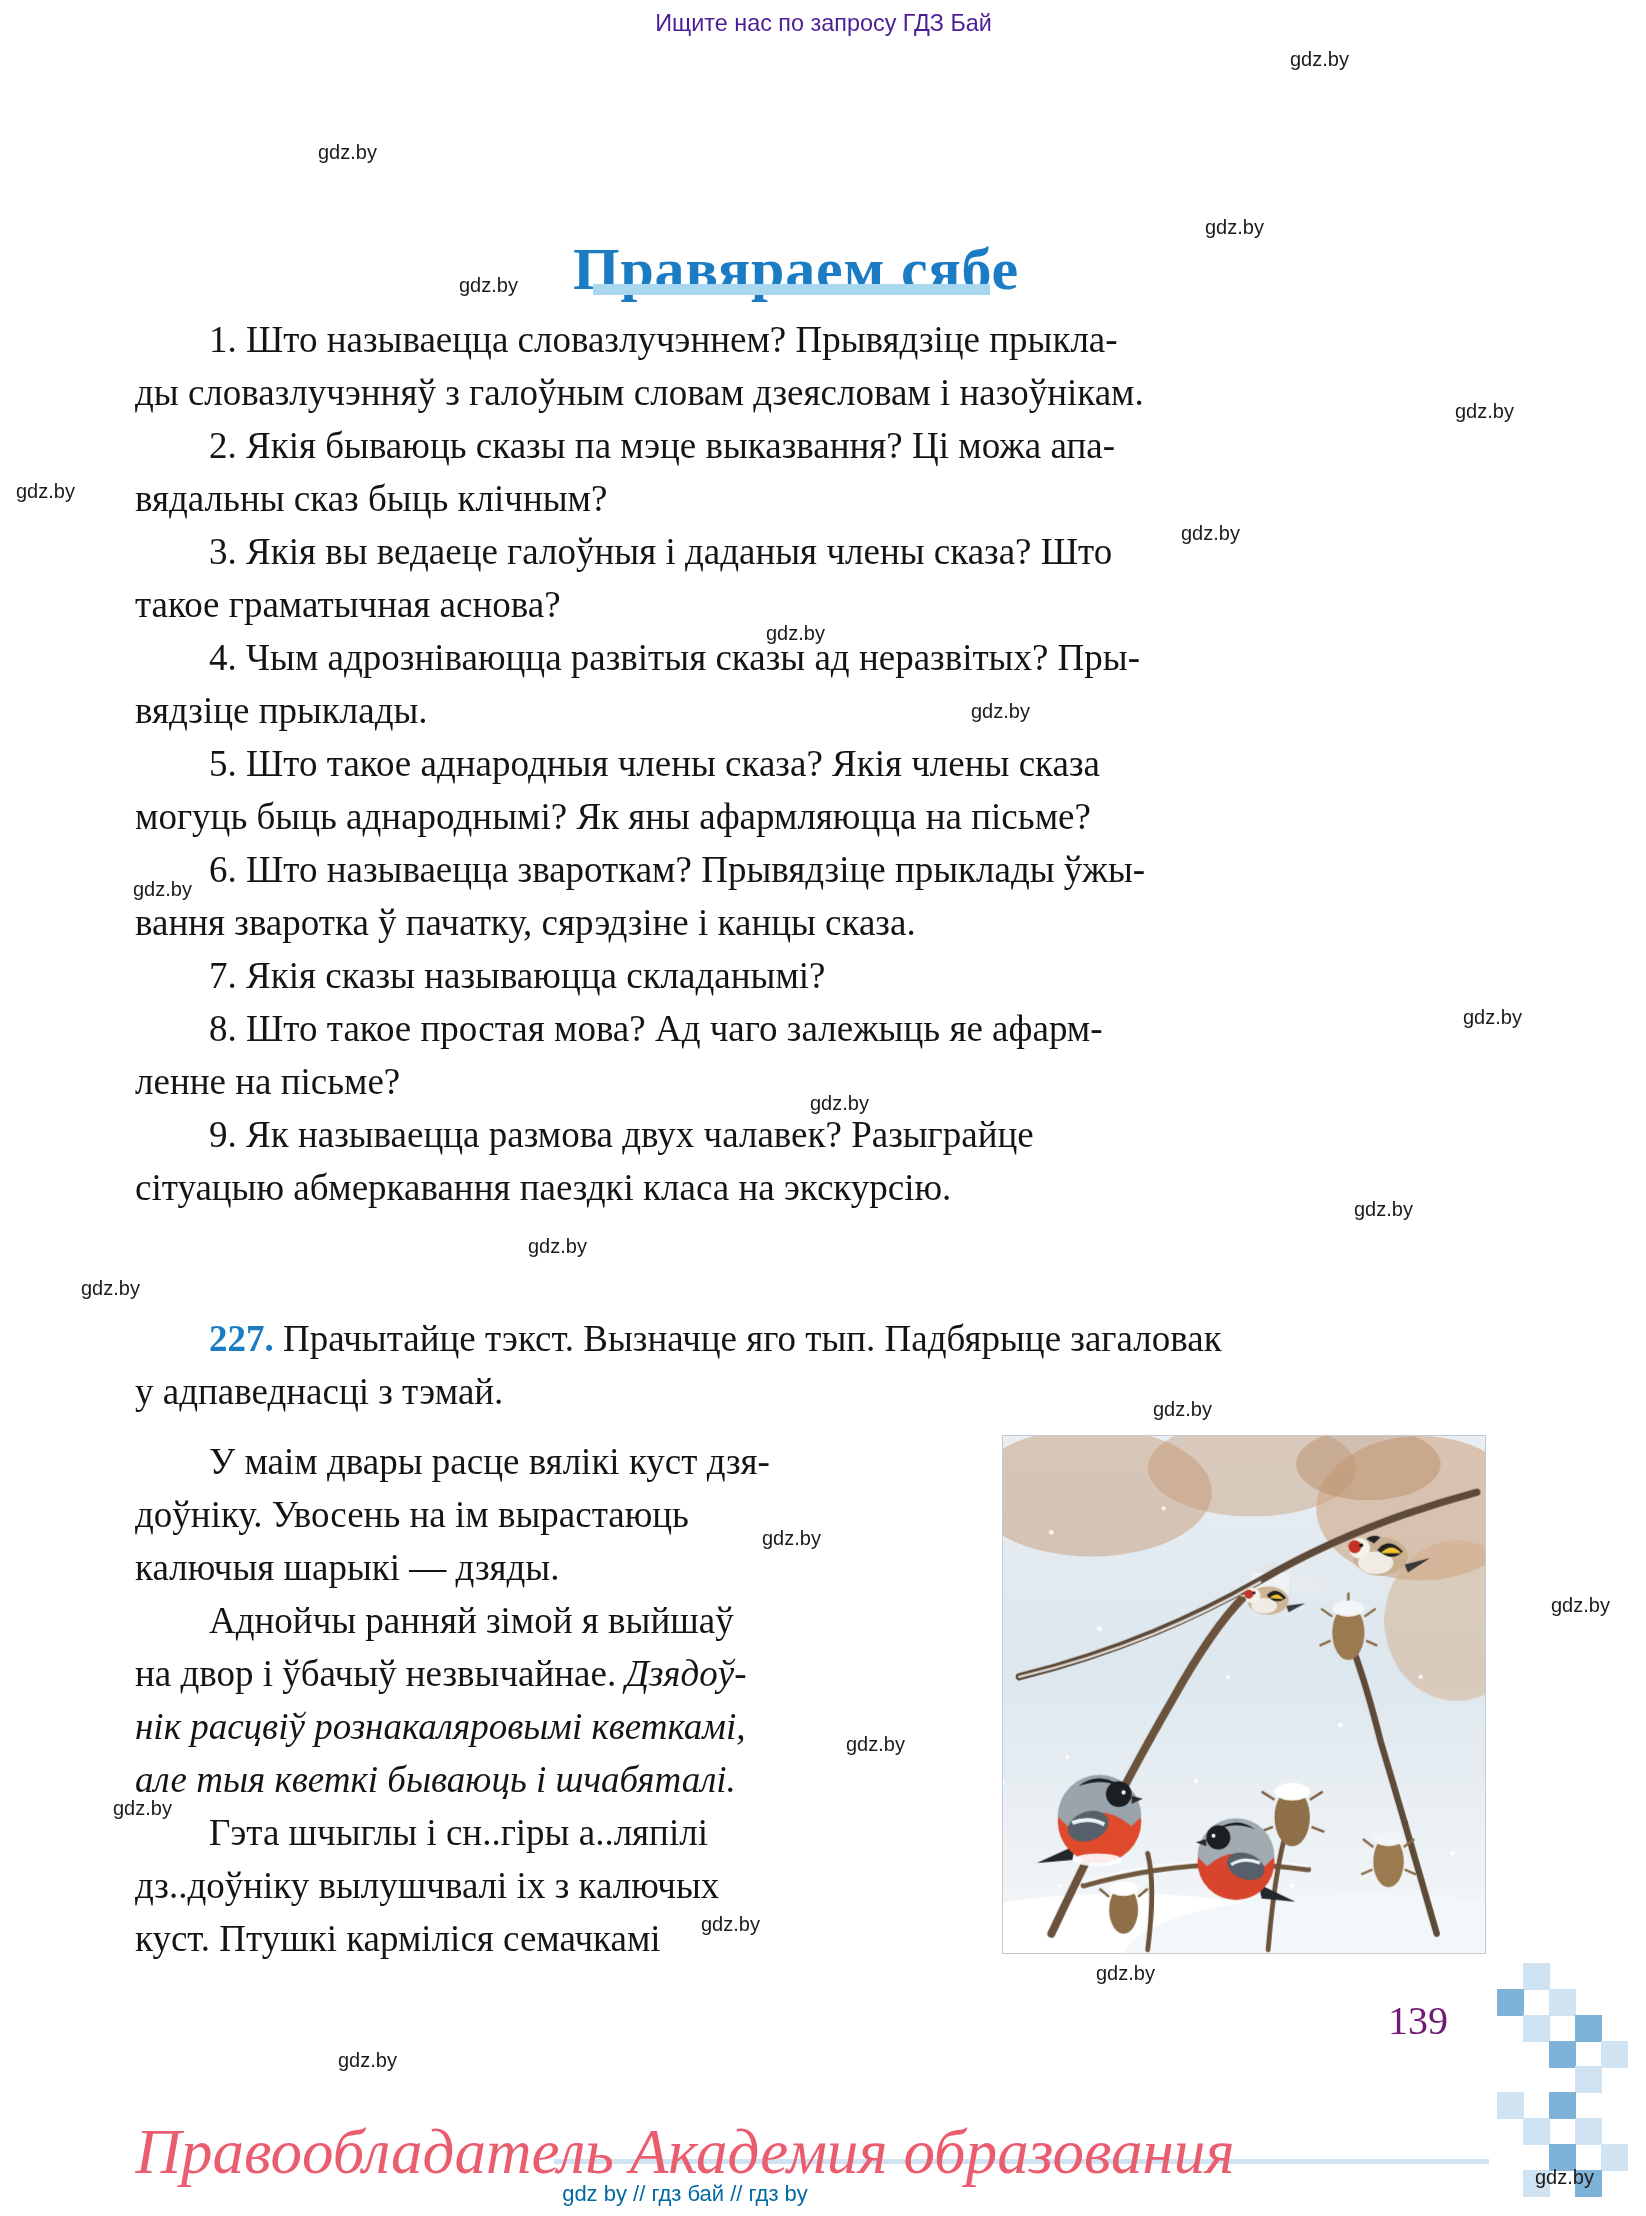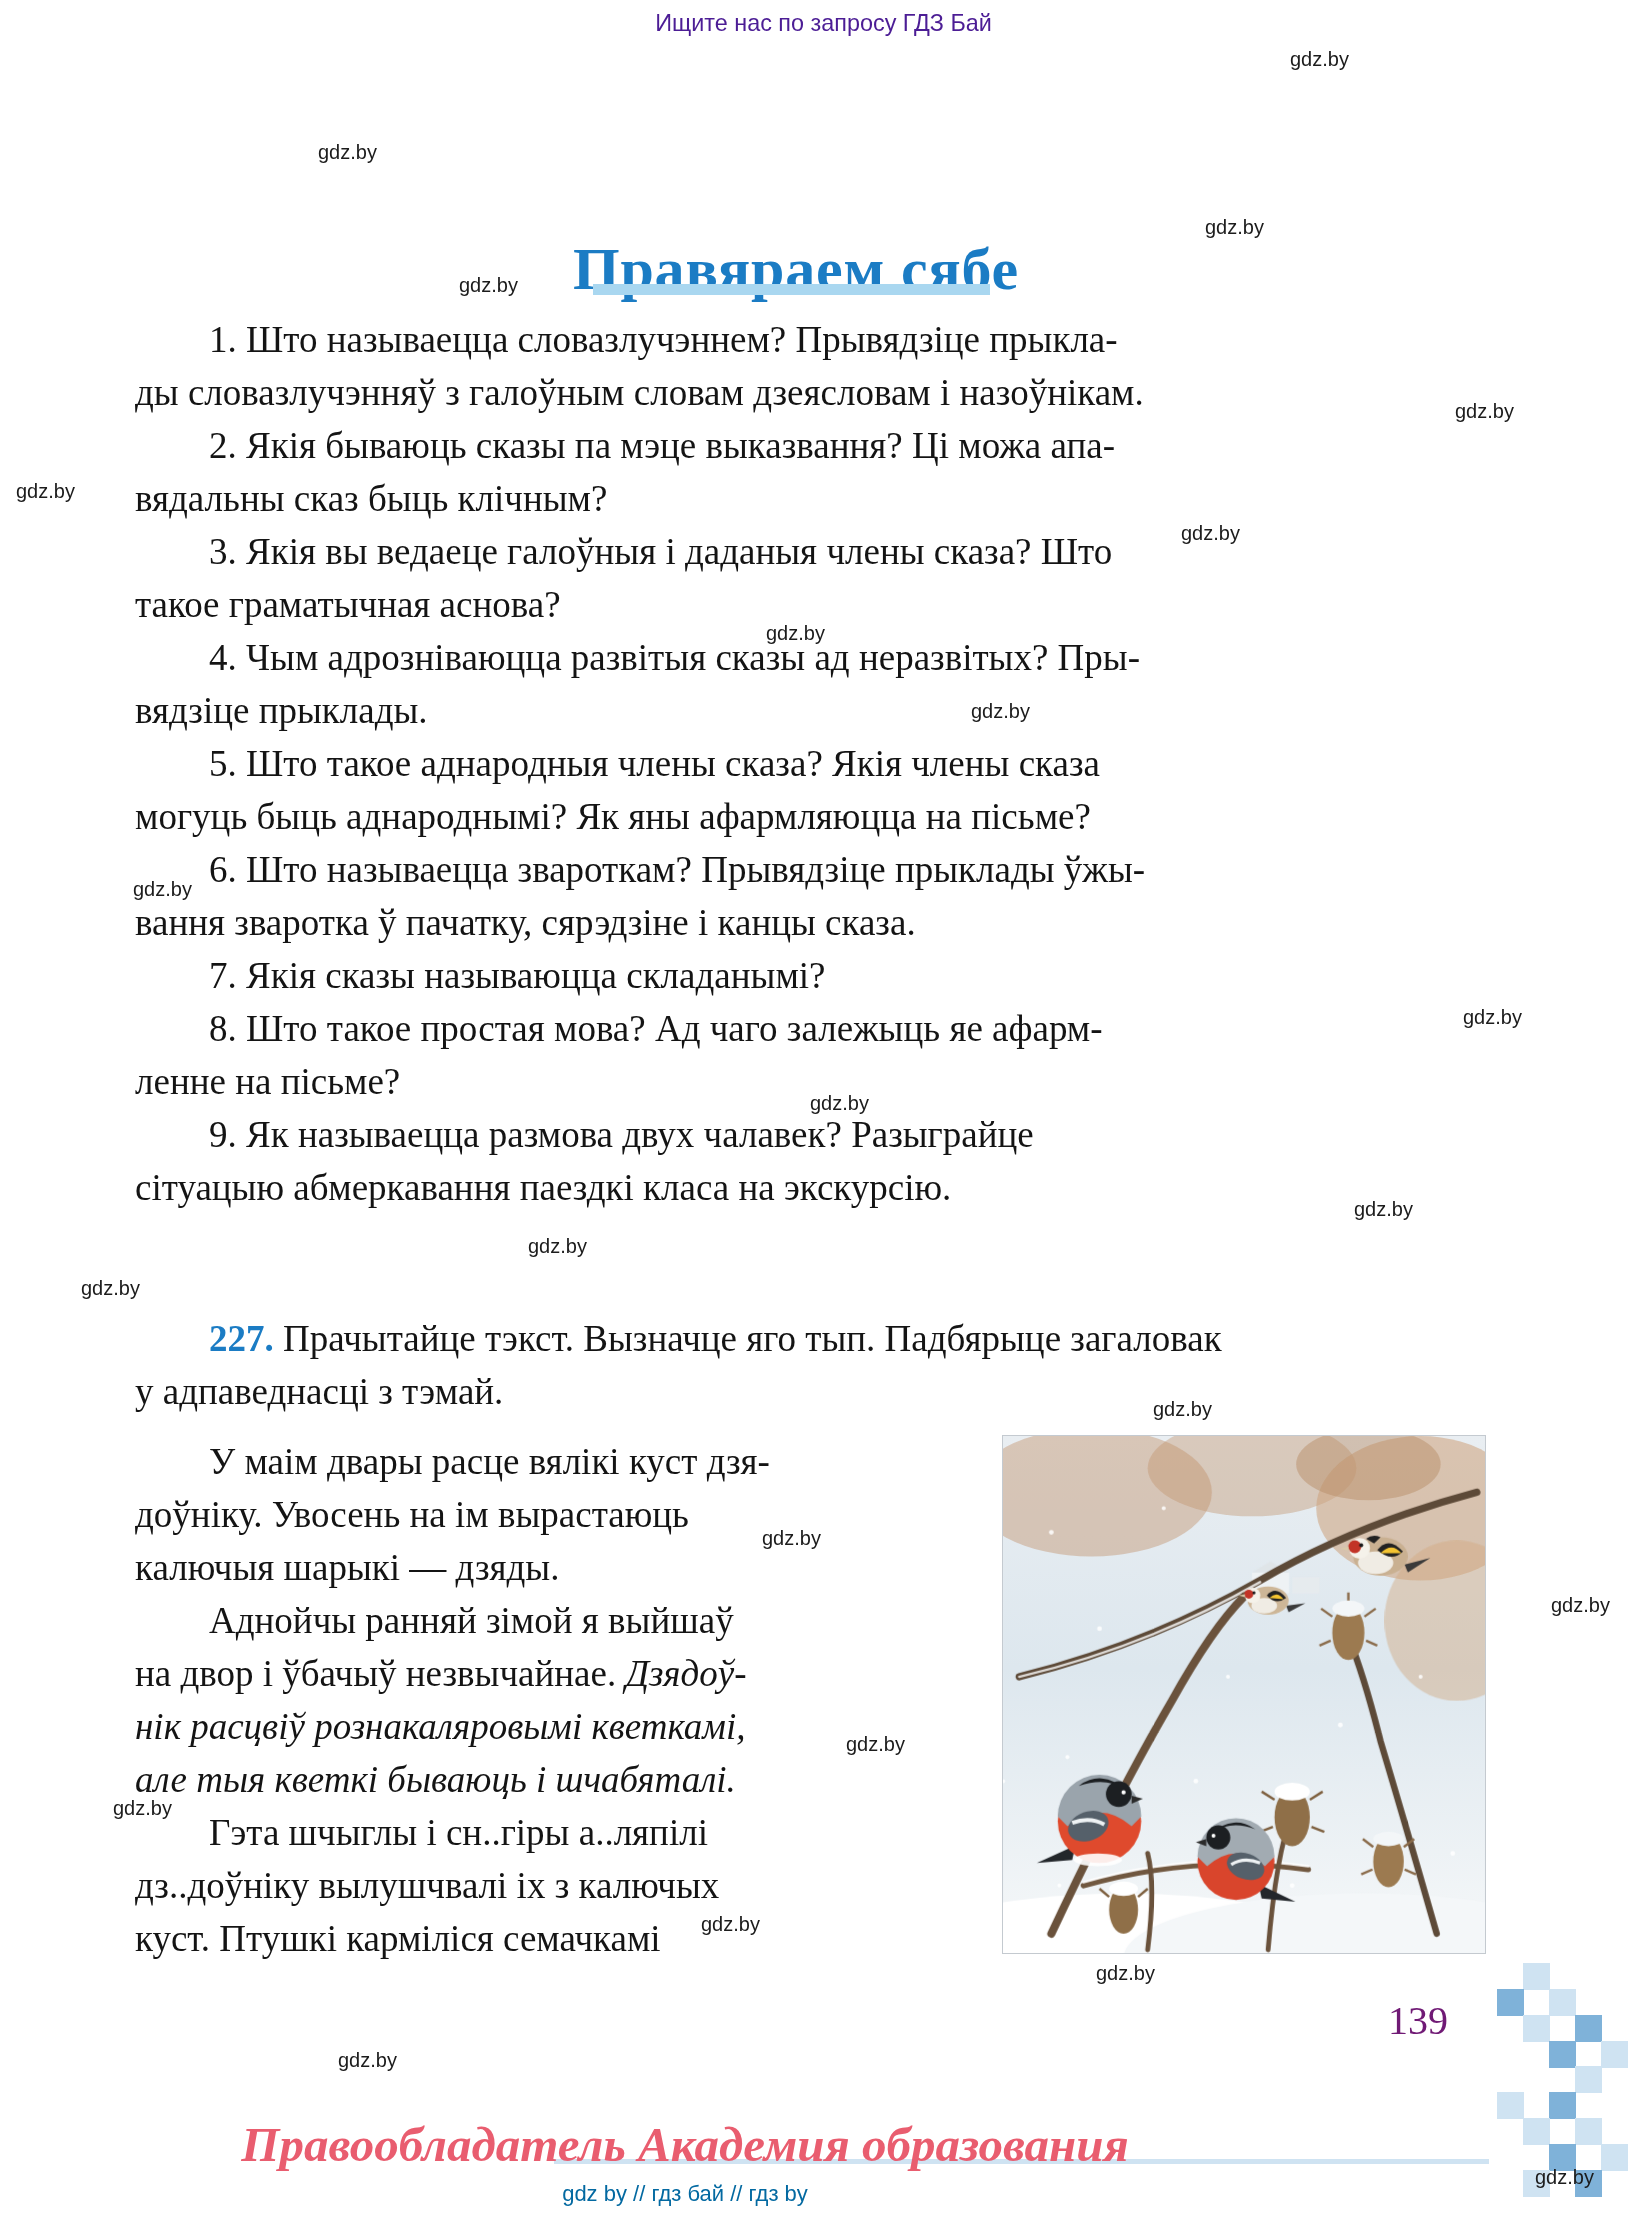--- a/index.html
+++ b/index.html
@@ -60,21 +60,21 @@
     position:absolute;top:1997px;left:1388px;
     font-size:40px;color:#701a75;
   }
   .decor-line{
     position:absolute;top:2159px;left:554px;width:935px;height:4.8px;
     background:#cfe3f2;
   }
   .copyright{
     position:absolute;top:2116px;left:0;width:1370px;
     text-align:center;
-    font-size:49px;font-style:italic;font-weight:bold;
+    font-size:63px;font-style:italic;font-weight:normal;
     color:#e95d6f;
     font-family:"Liberation Serif","DejaVu Serif",serif;
   }
   .footer-links{
     position:absolute;top:2181px;left:0;width:1370px;
     text-align:center;
     font-family:"Liberation Sans","DejaVu Sans",sans-serif;
     font-size:22px;color:#0369a1;
     cursor:pointer;
   }

